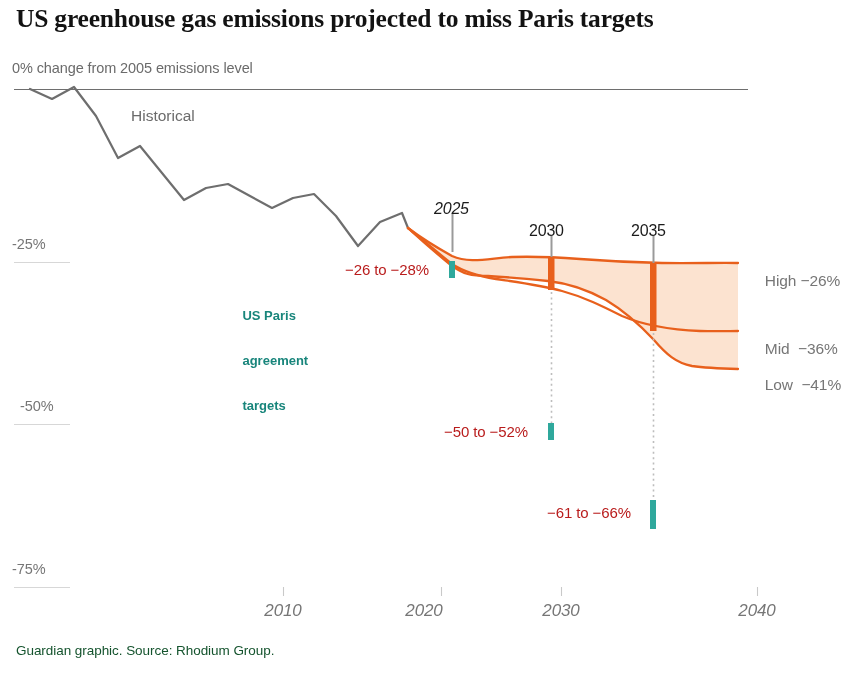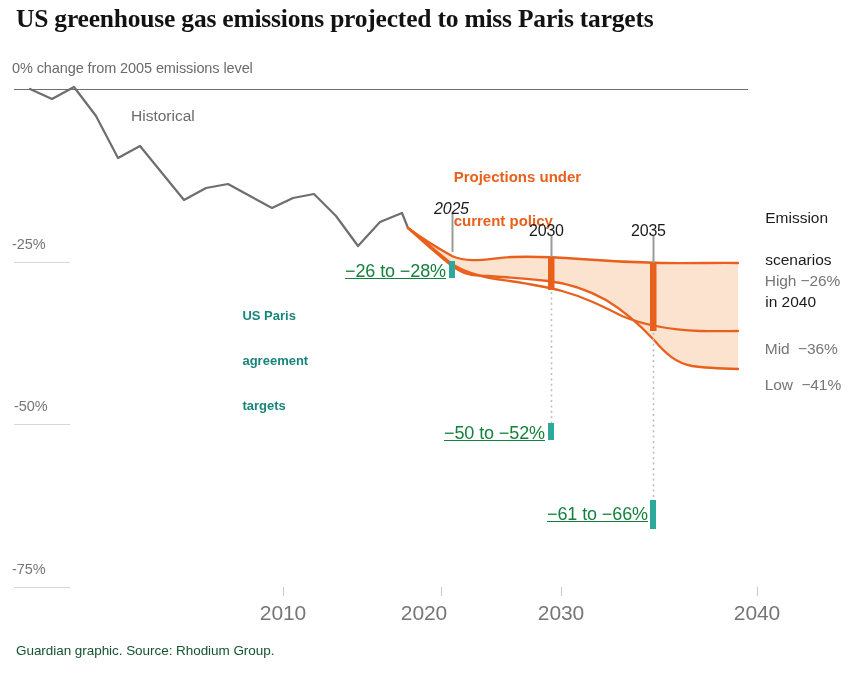--- a/index.html
+++ b/index.html
@@ -23,39 +23,39 @@
 
   .lbl{position:absolute;white-space:pre;}
 
   .axis-note{
     left:12px;top:60px;font-size:14.5px;color:#6b6b6b;letter-spacing:-0.1px;
   }
   .ytick{
     font-size:14.5px;color:#767676;letter-spacing:-0.1px;
   }
   .xtick{
-    font-size:21px;color:#767676;letter-spacing:-0.1px;text-align:center;
+    font-size:17px;color:#767676;letter-spacing:-0.1px;text-align:center;font-style:italic;
   }
 
   .historical-lbl{
     left:131px;top:107px;font-size:15.5px;color:#6b6b6b;
   }
 
   .proj-lbl{
     left:437px;top:144px;font-size:15px;font-weight:700;color:#E8601C;
     line-height:22px;
   }
 
   .paris-lbl{
     left:228px;top:282px;font-size:13px;font-weight:700;color:#18857B;
     line-height:22.5px;
   }
 
   .teal-val{
-    font-size:18px;color:#15803d;letter-spacing:-0.1px;text-decoration:underline;
+    font-size:15px;color:#b91c1c;letter-spacing:-0.1px;
   }
 
   .yearlbl{
     font-size:16px;color:#1b1b1b;letter-spacing:-0.2px;
   }
 
   .legend-title{
     left:748px;top:186px;font-size:15.5px;color:#1b1b1b;line-height:21px;
   }
   .legend-row{
@@ -142,54 +142,45 @@
       <rect x="449" y="261" width="6" height="17" fill="#2FA89C"></rect>
       <rect x="548" y="423" width="6" height="17" fill="#2FA89C"></rect>
       <rect x="650" y="500" width="6" height="29" fill="#2FA89C"></rect>
 
     </svg>
   </div>
 
   <div class="lbl axis-note">0% change from 2005 emissions level</div>
 
   <div class="lbl ytick" style="left:12px;top:236px;">-25%</div>
-  <div class="lbl ytick" style="left:14px;top:398px;">-50%</div>
+  <div class="lbl ytick" style="left:20px;top:398px;">-50%</div>
   <div class="lbl ytick" style="left:12px;top:561px;">-75%</div>
 
   <div class="lbl xtick" style="left:243px;top:601px;width:80px;">2010</div>
   <div class="lbl xtick" style="left:384px;top:601px;width:80px;text-align:center;">2020</div>
   <div class="lbl xtick" style="left:521px;top:601px;width:80px;">2030</div>
   <div class="lbl xtick" style="left:717px;top:601px;width:80px;">2040</div>
 
   <div class="lbl historical-lbl">Historical</div>
 
-  <div class="lbl proj-lbl">
-    <span>Projections under</span><br>
-    <span>current policy</span>
-  </div>
 
   <div class="lbl paris-lbl">
     <span>US Paris</span><br>
     <span>agreement</span><br>
     <span>targets</span>
   </div>
 
   <div class="lbl yearlbl" style="left:434px;top:200px;font-style:italic;">2025</div>
   <div class="lbl yearlbl" style="left:529px;top:222px;">2030</div>
   <div class="lbl yearlbl" style="left:631px;top:222px;">2035</div>
 
   <div class="lbl teal-val" style="left:345px;top:261px;">−26 to −28%</div>
   <div class="lbl teal-val" style="left:444px;top:423px;">−50 to −52%</div>
   <div class="lbl teal-val" style="left:547px;top:504px;text-align:right;">−61 to −66%</div>
 
-  <div class="lbl legend-title">
-    <span>Emission</span><br>
-    <span>scenarios</span><br>
-    <span>in 2040</span>
-  </div>
 
   <div class="lbl legend-row" style="left:748px;top:254px;">
     <span>High</span><span> </span><span>−26%</span>
   </div>
   <div class="lbl legend-row" style="left:748px;top:322px;">
     <span>Mid</span><span>  </span><span>−36%</span>
   </div>
   <div class="lbl legend-row" style="left:748px;top:358px;">
     <span>Low</span><span>  </span><span>−41%</span>
   </div>

